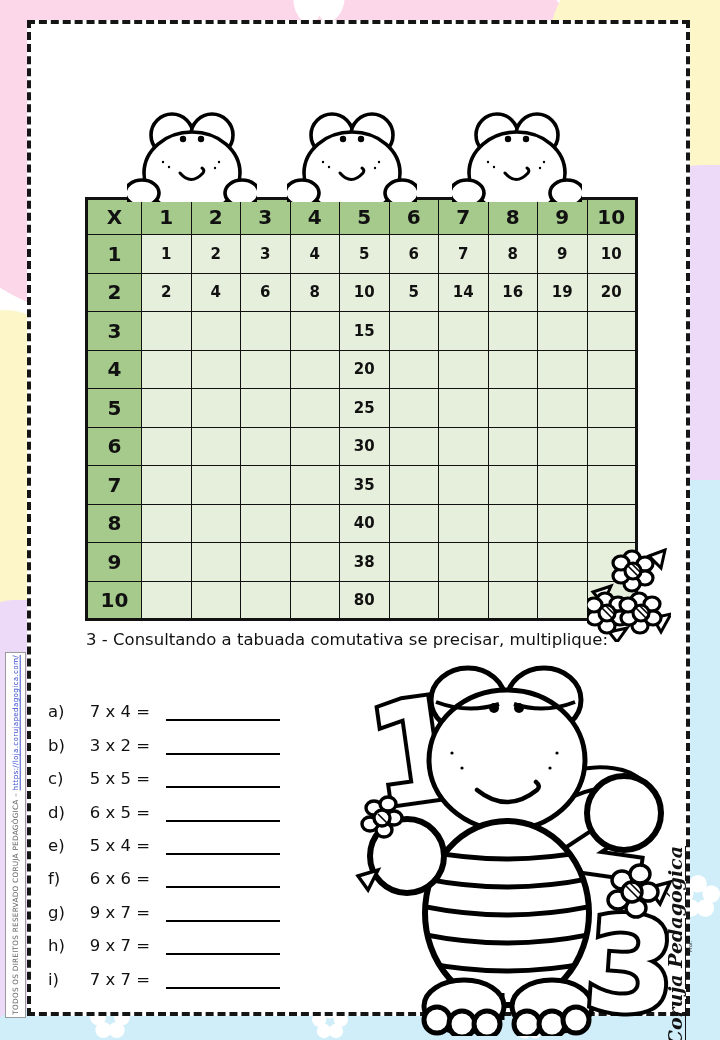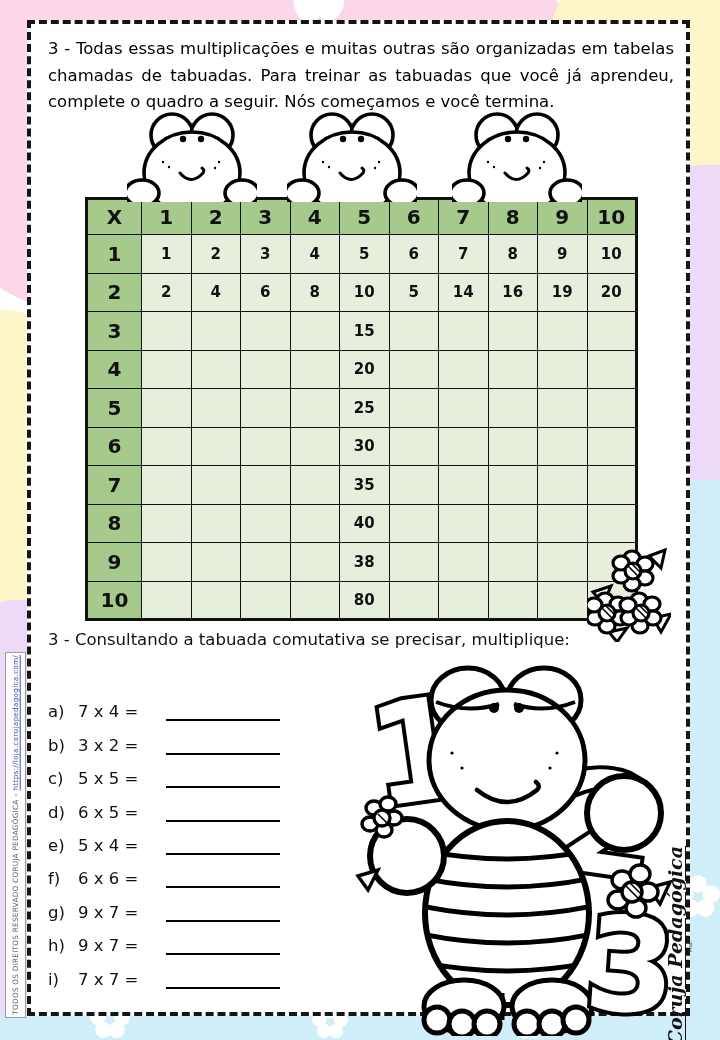--- a/index.html
+++ b/index.html
@@ -42,25 +42,25 @@
     border:1.4px solid #111; text-align:center; vertical-align:middle; overflow:hidden;
   }
   table.mult thead tr{height:36px;}
   table.mult tbody tr{height:38.5px;}
   table.mult th{background:var(--header-green); font-size:20px; font-weight:bold;}
   table.mult td{background:var(--cell-green); font-size:15px; font-weight:600;}
   .frog{position:absolute; top:86px; z-index:2;}
   .frog.f1{left:96px;} .frog.f2{left:256px;} .frog.f3{left:421px;}
   .corner-flowers{position:absolute; left:556px; top:524px; z-index:3;}
   
-  .section2-title{position:absolute; left:17px; top:606px; width:560px; font-size:16.5px;}
+  .section2-title{position:absolute; left:17px; top:606px; width:560px; font-size:16.5px;text-align:right;}
   .ex-list{position:absolute; left:17px; top:664px; width:300px;}
   .ex-row{display:flex; align-items:flex-end; height:33.4px; font-size:16.5px;}
   .ex-letter{width:30px; flex:none;}
-  .ex-expr{width:84px; flex:none; white-space:nowrap;}
+  .ex-expr{width:84px; flex:none; white-space:nowrap;text-align:center;}
   .ex-line{display:inline-block; width:114px; border-bottom:2.3px solid #000; height:19px; margin-left:4px;}
   
   .turtle{position:absolute; left:352px; top:658px; z-index:5;}
   
   .copyright-box{
     position:absolute; left:5px; top:652px; width:21px; height:366px;
     background:#fff; border:1px solid #9a9a9a; z-index:6;
     display:flex; align-items:center; justify-content:center;
   }
   .copyright-box .vtext{
@@ -129,21 +129,20 @@
       <circle cx="30" cy="12" r="12"></circle>
       <circle cx="12" cy="26" r="12"></circle>
       <circle cx="48" cy="26" r="12"></circle>
       <circle cx="20" cy="45" r="12"></circle>
       <circle cx="40" cy="45" r="12"></circle>
     </g>
 </svg>
 
 <div class="page">
 
-  <p class="intro">3 - Todas essas multiplicações e muitas outras são organizadas em tabelas chamadas de tabuadas. Para treinar as tabuadas que você já aprendeu, complete o quadro a seguir. Nós começamos e você termina.</p>
 
   <svg class="frog f1" width="130" height="92" viewBox="0 0 130 92">
     <g fill="#fff" stroke="#000" stroke-width="3.6">
       <circle cx="45" cy="25" r="21"></circle>
         <circle cx="85" cy="25" r="21"></circle>
       <ellipse cx="65" cy="63" rx="48" ry="41"></ellipse>
     </g>
     <circle cx="56" cy="29" r="3.2" fill="#000"></circle>
       <circle cx="74" cy="29" r="3.2" fill="#000"></circle>
     <path d="M53,63 Q64,76 76,63 Q78,60 75,58" fill="none" stroke="#000" stroke-width="3" stroke-linecap="round"></path>

